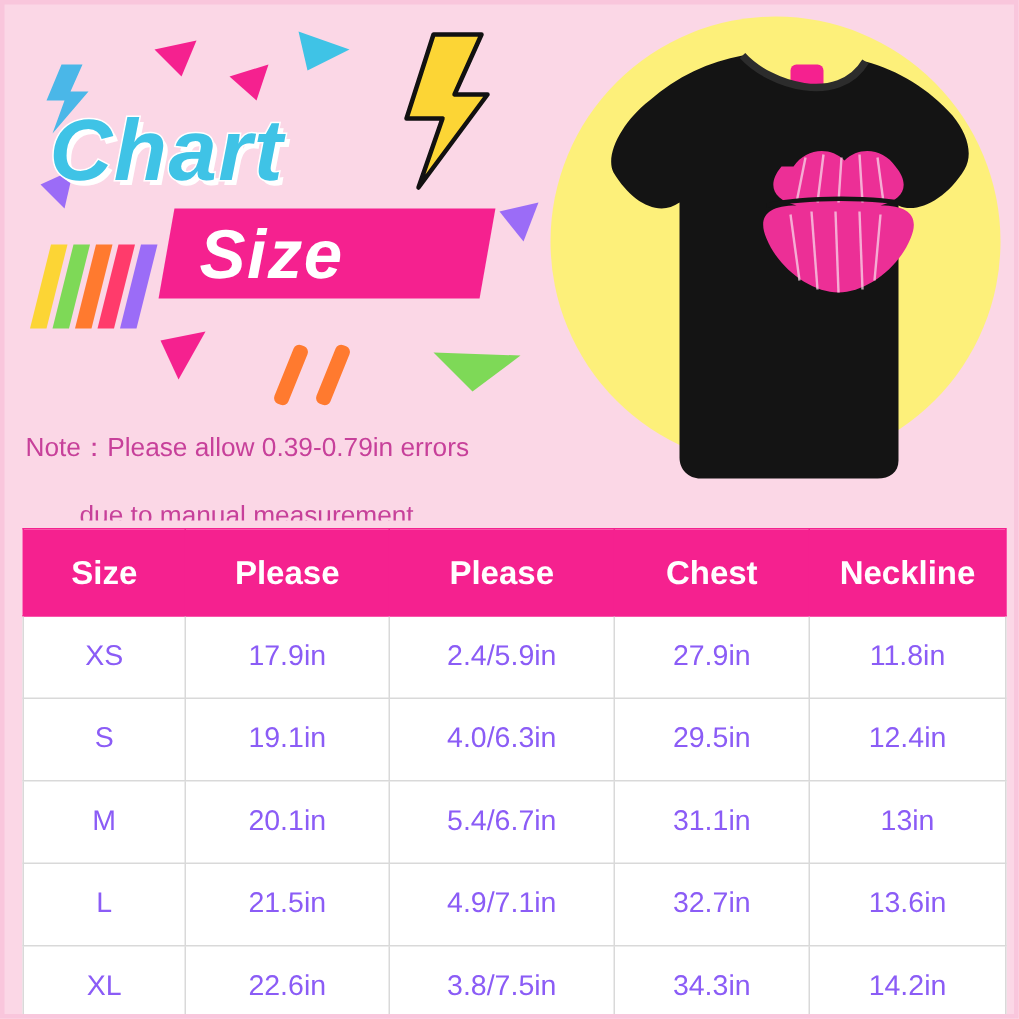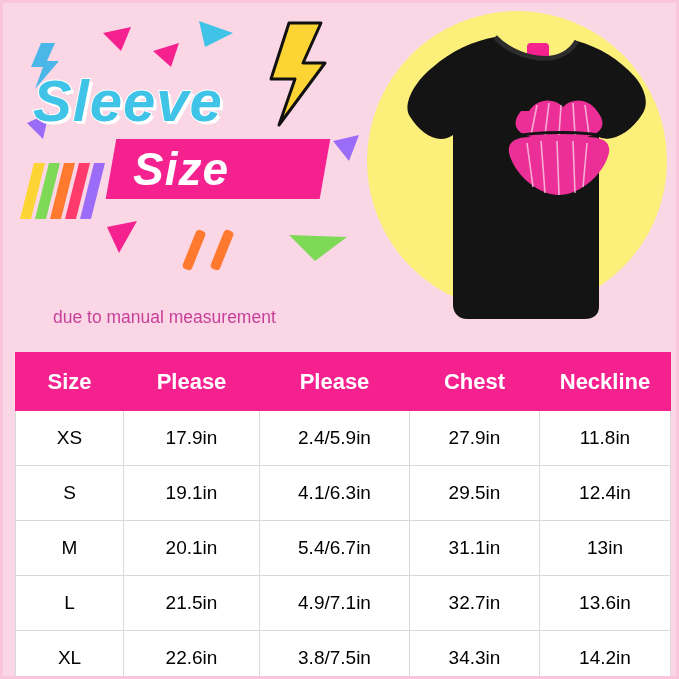--- a/index.html
+++ b/index.html
@@ -127,21 +127,21 @@
     left: 12px;
     top: 349px;
     width: 655px;
     border-collapse: collapse;
     table-layout: fixed;
     background: #ffffff;
   }
   th, td {
     border: 1px solid #d9d9d9;
     text-align: center;
-    color: #000000;
+    color: #8b5cf6;
     font-size: 19px;
     height: 52px;
   }
   thead th {
     background: #f5218f;
     color: #ffffff;
     font-weight: bold;
     font-size: 22px;
     height: 55px;
     border: 1px solid #f5218f;
@@ -186,25 +186,26 @@
     </svg>
 
     <div class="stripes">
       <i></i>
         <i></i>
         <i></i>
         <i></i>
         <i></i>
     </div>
 
-    <div class="title-chart">Sleeve</div>
+    <div class="title-chart">Chart</div>
     <div class="size-band"></div>
     <div class="title-size">Size</div>
 
     <div class="note">
+      <span>Note：Please allow 0.39-0.79in errors</span>
       <span class="l2">due to manual measurement</span>
     </div>
 
     <div class="shirt-wrap">
       <svg width="310" height="330" viewBox="0 0 310 330">
 
         <rect x="164" y="36" width="22" height="46" rx="4" fill="#f5218f"></rect>
 
         <path d="M70,60
                  C88,44 110,34 132,30
@@ -269,21 +270,21 @@
       <tr>
         <td>XS</td>
         <td>17.9in</td>
         <td>2.4/5.9in</td>
         <td>27.9in</td>
         <td>11.8in</td>
       </tr>
       <tr>
         <td>S</td>
         <td>19.1in</td>
-        <td>4.1/6.3in</td>
+        <td>4.0/6.3in</td>
         <td>29.5in</td>
         <td>12.4in</td>
       </tr>
       <tr>
         <td>M</td>
         <td>20.1in</td>
         <td>5.4/6.7in</td>
         <td>31.1in</td>
         <td>13in</td>
       </tr>

